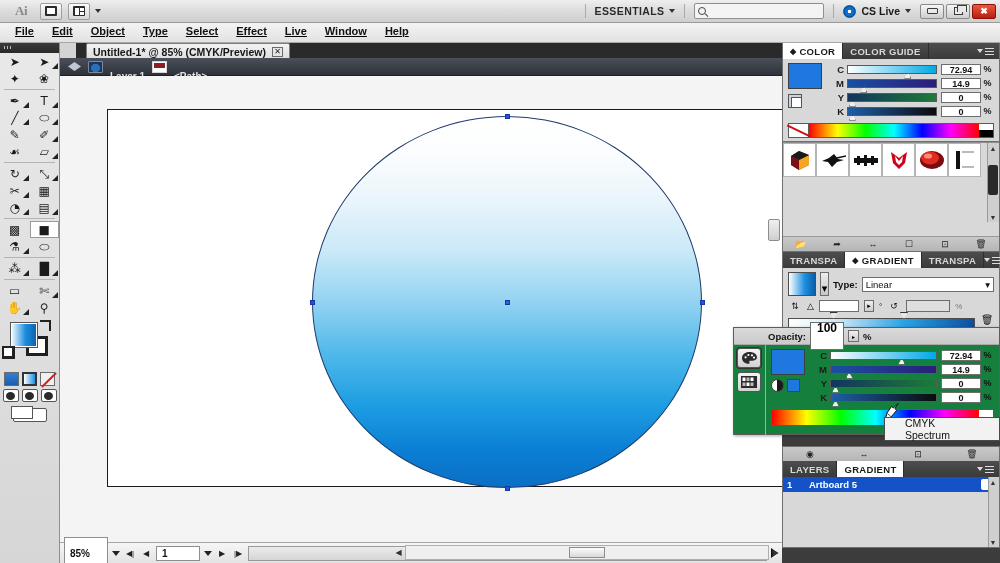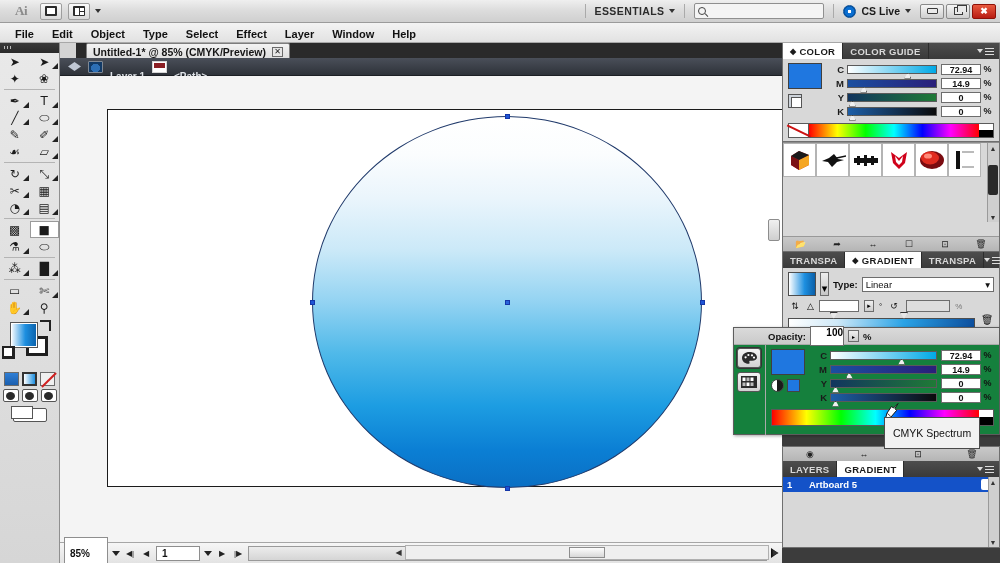--- a/index.html
+++ b/index.html
@@ -81,21 +81,21 @@
   .wbtn.close .gl { color:#fff; font-weight:bold; }
   .wmin { width:11px;height:6px;border:1px solid #3a3a3a;border-radius:1px;background:#e9e9e9;}
   .wmax { width:9px;height:8px;border:1px solid #3a3a3a;background:#e9e9e9;position:relative;}
   .wmax::before{content:"";position:absolute;left:2px;top:-3px;width:8px;height:6px;border:1px solid #3a3a3a;border-bottom:none;background:#e9e9e9;}
 
   
   .menubar {
     position: absolute; top: 23px; left: 0; right: 0; height: 20px;
     background: linear-gradient(180deg,#f3f3f3,#e2e2e2);
     border-bottom: 1px solid #a8a8a8;
-    display: flex; align-items: flex-end; padding-left: 6px;
+    display: flex; align-items: flex-start; padding-left: 6px; text-decoration: underline;
   }
   .menu-item {
     font-size: 11px; color: #111; padding: 2px 9px; font-weight: bold;
     font-family: "Liberation Sans", sans-serif;
   }
 
   
   .tabstrip {
     position: absolute; top: 43px; left: 76px; right: 0; height: 17px;
     background: #2a2a2a;
@@ -362,35 +362,35 @@
 
   
   .floatpanel {
     position:absolute; left:733px; top:327px; width:267px; height:108px;
     background:#15803d; border:1px solid #5d5d5d;
     box-shadow: 1px 1px 3px rgba(0,0,0,0.35);
   }
   .fp-top { height:17px; display:flex; align-items:center; gap:4px; padding-left:34px;
     background:linear-gradient(180deg,#dadada,#cacaca); border-bottom:1px solid #a9a9a9;}
   .fp-op-lbl { font-size:9.5px; font-weight:bold; color:#111; }
-  .fp-op-field { width:34px;height:20px;background:#fff;border:1px solid #6d6d6d;font-size:10px;text-align:right;line-height:11px;font-weight:bold;}
+  .fp-op-field { width:34px;height:28px;background:#fff;border:1px solid #6d6d6d;font-size:12px;text-align:center;line-height:11px;font-weight:bold;}
   .fp-op-arrow { width:11px;height:12px;border:1px solid #6d6d6d;background:linear-gradient(180deg,#f0f0f0,#cccccc);display:flex;align-items:center;justify-content:center;font-size:6px;}
   .fp-menu { margin-left:auto; padding-right:5px; display:flex; gap:2px; align-items:center;}
   .fp-body { display:flex; height:90px; }
   .fp-left { width:32px; border-right:1px solid #aaa; padding:3px 0 0 3px; }
   .fp-tabicon { width:24px;height:20px; border:1px solid #555; border-radius:3px;
     background:linear-gradient(180deg,#f4f4f4,#d2d2d2); display:flex;align-items:center;justify-content:center;
     margin-bottom:4px; font-size:11px;}
   .fp-tabicon.sel { box-shadow: 0 0 0 1px #333; }
   .fp-right { flex:1; padding:4px 5px 0 5px; }
 
   .tooltip {
-    position:absolute; left:884px; top:417px; height:32px;
+    position:absolute; left:884px; top:417px; height:24px;
     background:#f2f2f2; border:1px solid #4a4a4a;
-    font-size:10.5px; color:#111; display:flex; align-items:center; padding:0 8px;
+    font-size:10.5px; color:#111; display:flex; align-items:center; padding:0 20px;
     font-family:"Liberation Sans", sans-serif;
   }
   .eyedropper {
     position:absolute; left:884px; top:402px; width:16px;height:18px;
     transform: rotate(0deg);
   }
 </style>
 </head>
 <body>
 
@@ -436,21 +436,21 @@
     </div>
   </div>
 
   <div class="menubar">
     <div class="menu-item">File</div>
     <div class="menu-item">Edit</div>
     <div class="menu-item">Object</div>
     <div class="menu-item">Type</div>
     <div class="menu-item">Select</div>
     <div class="menu-item">Effect</div>
-    <div class="menu-item">Layer</div>
+    <div class="menu-item">Live</div>
     <div class="menu-item">Window</div>
     <div class="menu-item">Help</div>
   </div>
 
   <div class="tabstrip">
     <div class="doctab">
       <span class="tlabel">Untitled-1* @ 85% (CMYK/Preview)</span>
       <span class="tabx">✕</span>
     </div>
   </div>

